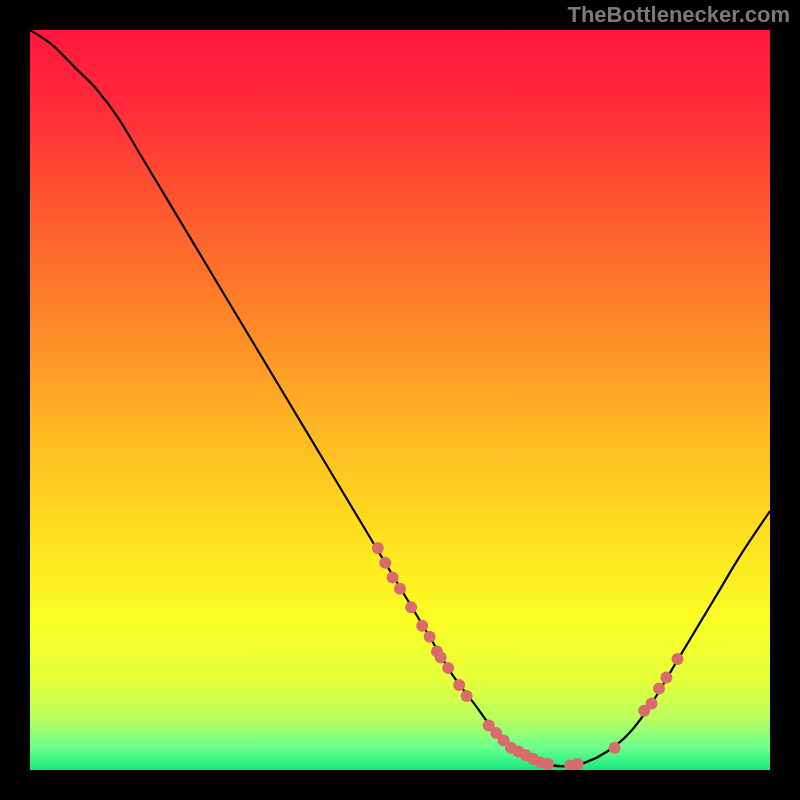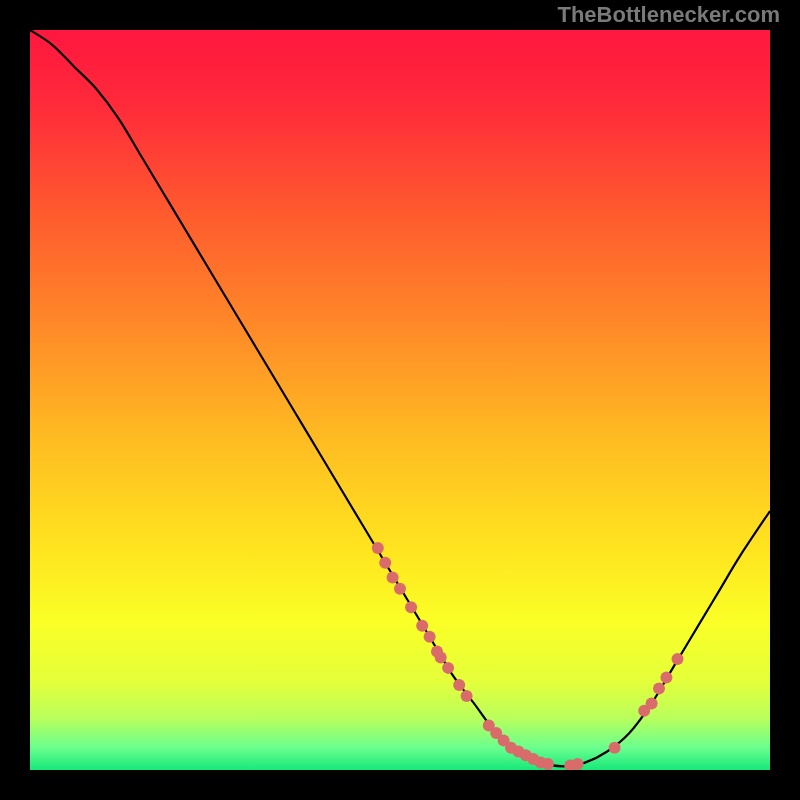--- a/index.html
+++ b/index.html
@@ -11,21 +11,21 @@
     overflow: hidden;
   }
   .container {
     position: relative;
     width: 800px;
     height: 800px;
   }
   .watermark {
     position: absolute;
     top: 2px;
-    right: 20px;
+    right: 10px;
     font-family: Arial, Helvetica, sans-serif;
     font-size: 22px;
     font-weight: bold;
     color: #7a7a7a;
     z-index: 10;
     letter-spacing: 0px;
   }
   .plot-area {
     position: absolute;
     left: 30px;

